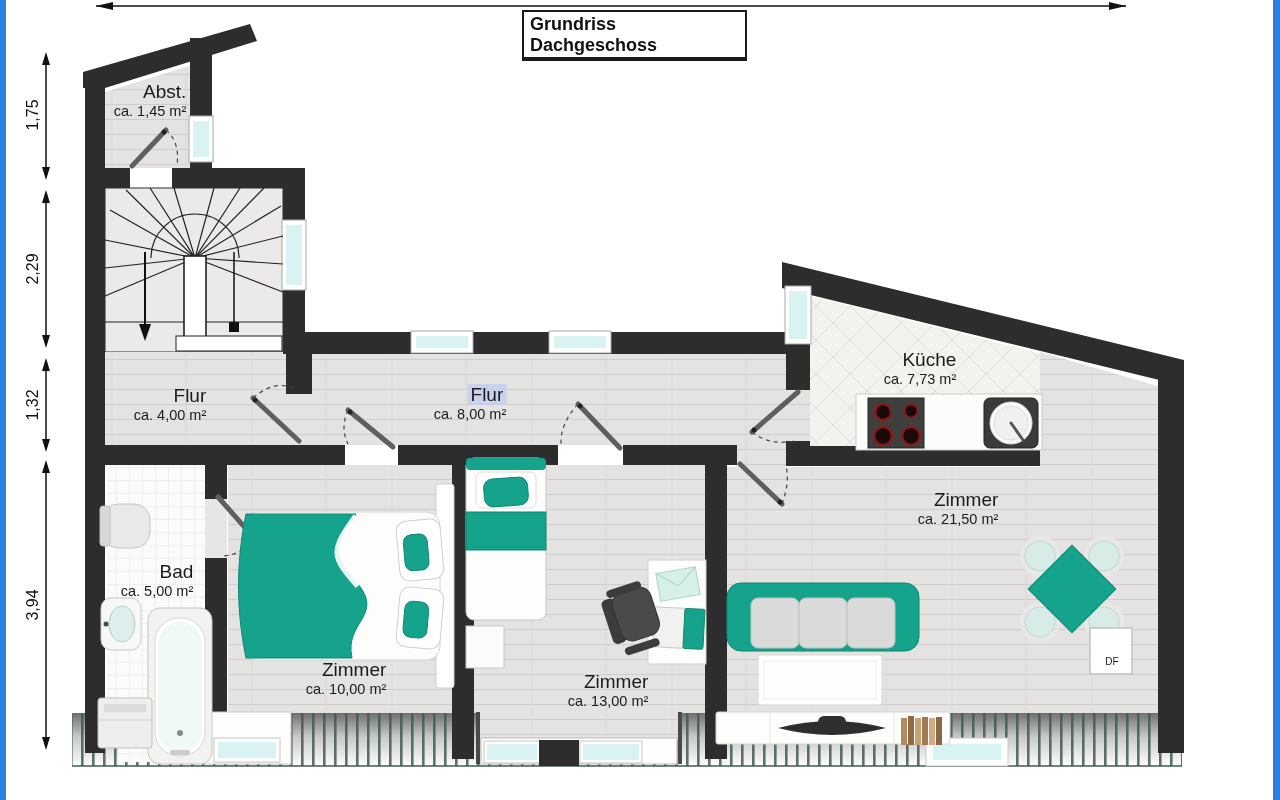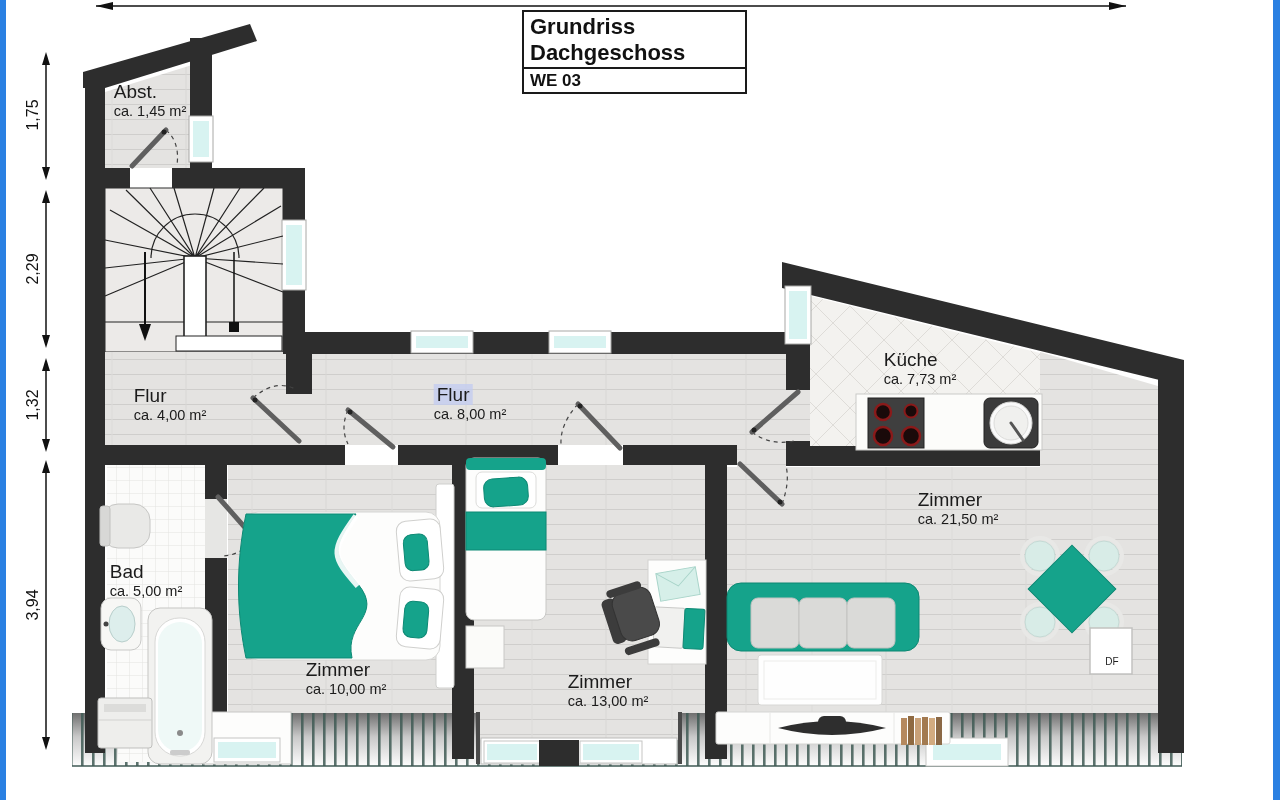--- a/index.html
+++ b/index.html
@@ -4,30 +4,30 @@
 <style>
   html,body{margin:0;padding:0;background:#fff;}
   #stage{position:relative;width:1280px;height:800px;background:#ffffff;overflow:hidden;
          font-family:"Liberation Sans",sans-serif;}
   #plan-svg{position:absolute;left:0;top:0;z-index:1;}
   .edge{position:absolute;top:0;height:800px;z-index:6;}
   #edge-left{left:0;width:6px;}
   #edge-right{right:0;width:7px;}
   #watermark{position:absolute;left:281px;top:333px;z-index:2;font-size:131px;font-weight:700;
              line-height:1;letter-spacing:-2px;color:rgba(106,122,210,0.78);white-space:nowrap;}
-  .rlabel{position:absolute;z-index:3;transform:translate(-50%,-50%);text-align:left;
+  .rlabel{position:absolute;z-index:3;transform:translate(-50%,-50%);text-align:right;
           color:#1b1b1b;white-space:nowrap;}
   .rname{font-size:19px;}
   .rarea{font-size:14.5px;}
   .hl{background:rgba(193,203,240,0.75);padding:0 3px;}
   .dim{position:absolute;z-index:4;transform:translate(-50%,-50%) rotate(-90deg);
        font-size:16px;color:#111;white-space:nowrap;}
   #title-box{position:absolute;left:522px;top:10px;width:221px;z-index:5;background:#fff;
              border:2px solid #1a1a1a;}
-  #title-box .row1{padding:2px 6px 1px 6px;border-bottom:2px solid #1a1a1a;font-size:22px;font-weight:700;color:#111;}
+  #title-box .row1{padding:2px 6px 1px 6px;border-bottom:2px solid #1a1a1a;font-size:18px;font-weight:700;color:#111;}
   #title-box .row2{padding:2px 6px 1px 6px;font-size:17px;font-weight:700;color:#111;}
   #df-label{position:absolute;z-index:3;transform:translate(-50%,-50%);font-size:10px;color:#222;}
 </style>
 </head>
 <body>
 
 <div id="stage">
 
 <svg id="plan-svg" width="1280" height="800" viewBox="0 0 1280 800">
   <defs>
@@ -352,21 +352,21 @@
       <div class="rarea">ca. 4,00 m²</div>
     </div>
 <div class="rlabel" style="left:470px;top:403px;">
   <div class="rname"><span class="hl">Flur</span></div>
       <div class="rarea">ca. 8,00 m²</div>
     </div>
 <div class="rlabel" style="left:920px;top:368px;">
   <div class="rname">Küche</div>
       <div class="rarea">ca. 7,73 m²</div>
     </div>
-<div class="rlabel" style="left:146px;top:580px;">
+<div class="rlabel" style="left:157px;top:580px;">
   <div class="rname">Bad</div>
       <div class="rarea">ca. 5,00 m²</div>
     </div>
 <div class="rlabel" style="left:346px;top:678px;">
   <div class="rname">Zimmer</div>
       <div class="rarea">ca. 10,00 m²</div>
     </div>
 <div class="rlabel" style="left:608px;top:690px;">
   <div class="rname">Zimmer</div>
       <div class="rarea">ca. 13,00 m²</div>
@@ -377,19 +377,18 @@
     </div>
 <div id="df-label" style="left:1112px;top:661px;">DF</div>
 
 <div class="dim" style="left:33px;top:115px;">1,75</div>
 <div class="dim" style="left:33px;top:269px;">2,29</div>
 <div class="dim" style="left:33px;top:405px;">1,32</div>
 <div class="dim" style="left:33px;top:605px;">3,94</div>
 
 <div id="title-box">
   <div class="row1">Grundriss Dachgeschoss</div>
-  <div class="row2">WE 03</div>
 </div>
 
 <div class="edge" id="edge-left" style="background:#2a80e2;"></div>
 <div class="edge" id="edge-right" style="background:#2a80e2;"></div>
 
 </div>
 
 </body></html>

